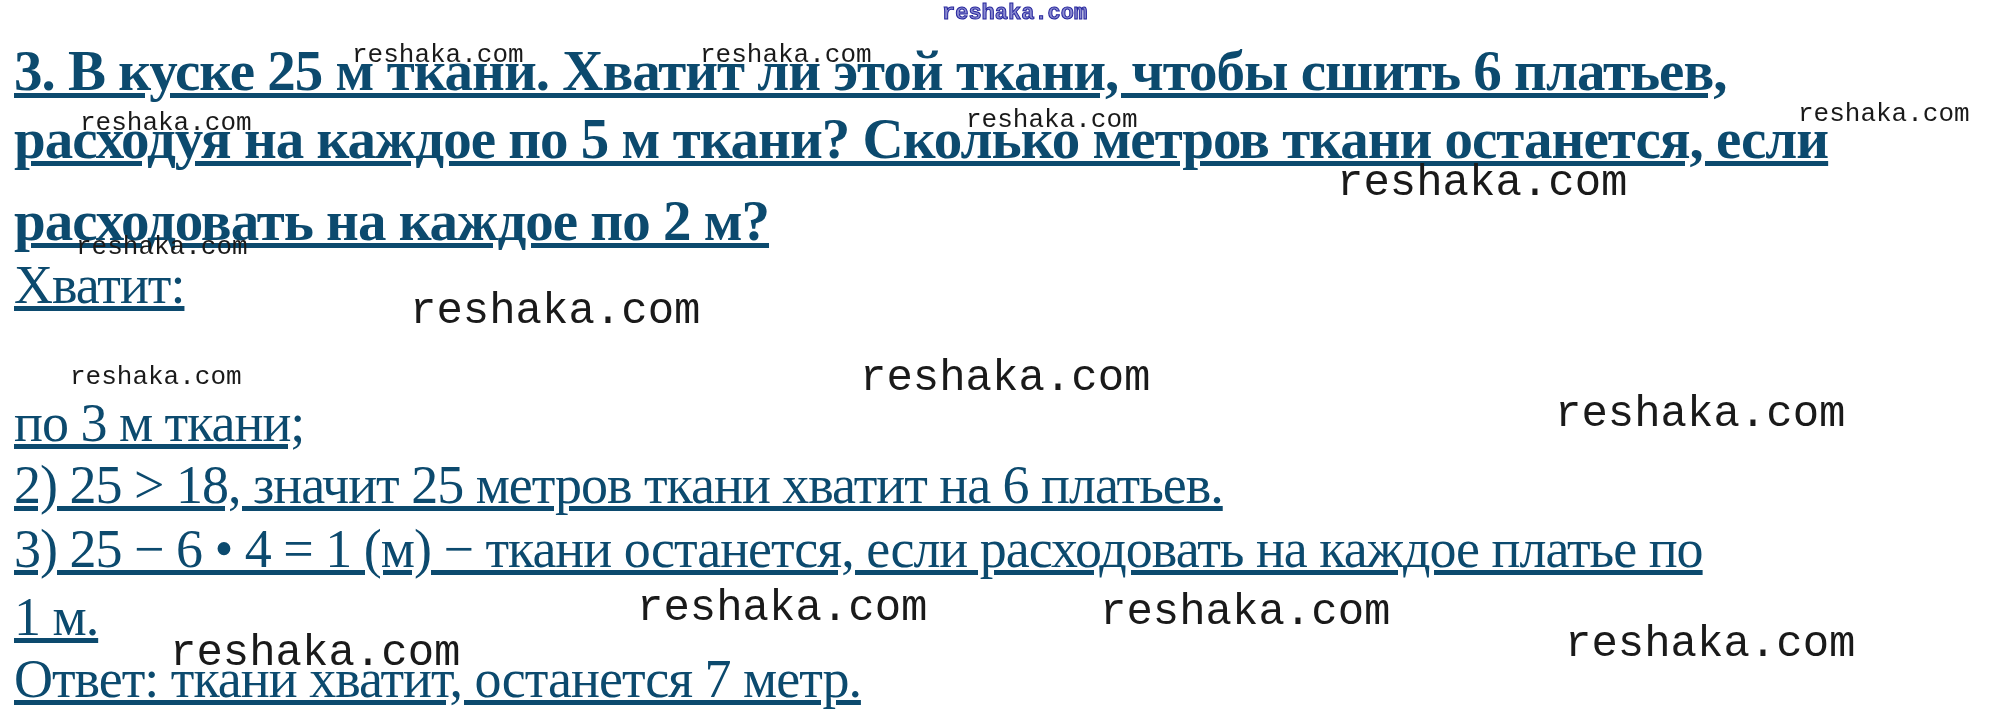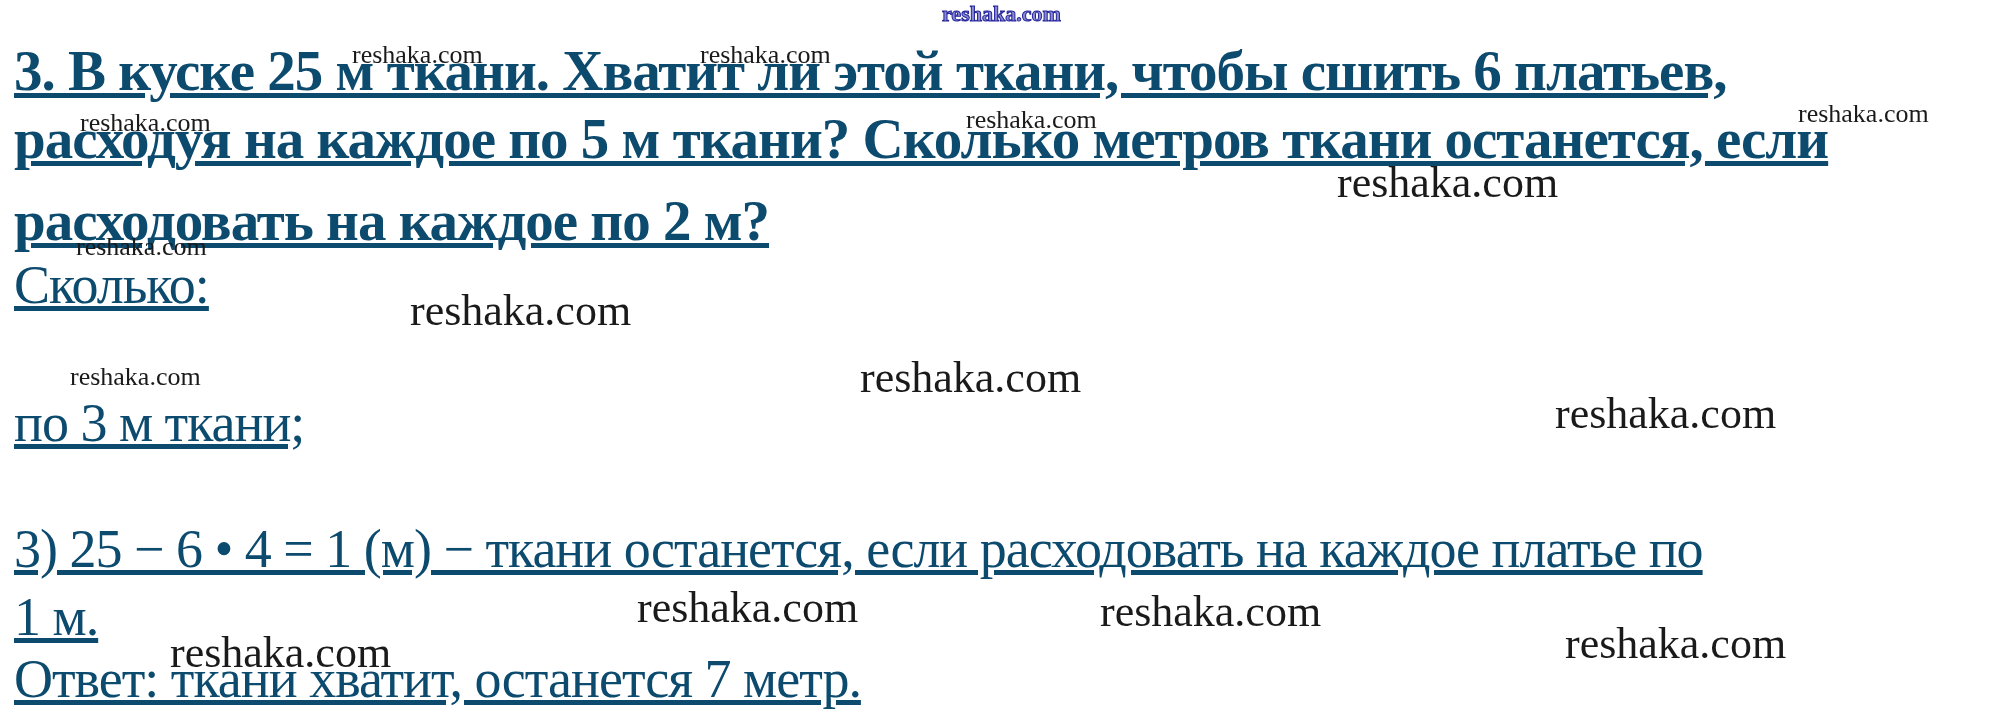--- a/index.html
+++ b/index.html
@@ -29,21 +29,21 @@
     font-weight: bold;
   }
   .body-line {
     font-size: 54px;
     font-weight: normal;
   }
   .wm {
     position: absolute;
     white-space: nowrap;
     line-height: 1;
-    font-family: Liberation Serif, serif;
+    font-family: Liberation Mono, monospace;
     color: #1a1a1a;
     z-index: 2;
   }
   .wm-small { font-size: 26px; }
   .wm-large { font-size: 44px; }
   .wm-blue {
     font-size: 22px;
     font-weight: bold;
     color: #8a8ad0;
     -webkit-text-stroke: 1px #24249c;
@@ -51,22 +51,23 @@
 </style>
 </head>
 <body>
 
 <div class="canvas">
 
   <div class="txt-line heading" style="left:14px; top:42px;">3. В куске 25 м ткани. Хватит ли этой ткани, чтобы сшить 6 платьев,</div>
   <div class="txt-line heading" style="left:14px; top:110px;">расходуя на каждое по 5 м ткани? Сколько метров ткани останется, если</div>
   <div class="txt-line heading" style="left:14px; top:192px;">расходовать на каждое по 2 м?</div>
 
-  <div class="txt-line body-line" style="left:14px; top:258px;">Сколько:</div>
+  <div class="txt-line body-line" style="left:14px; top:258px;">Хватит:</div>
   <div class="txt-line body-line" style="left:14px; top:396px;">по 3 м ткани;</div>
+  <div class="txt-line body-line" style="left:14px; top:458px;">2) 25 &gt; 18, значит 25 метров ткани хватит на 6 платьев.</div>
   <div class="txt-line body-line" style="left:14px; top:522px;">3) 25 − 6 • 4 = 1 (м) − ткани останется, если расходовать на каждое платье по</div>
   <div class="txt-line body-line" style="left:14px; top:590px;">1 м.</div>
   <div class="txt-line body-line" style="left:14px; top:652px;">Ответ: ткани хватит, останется 7 метр.</div>
 
   <div class="wm wm-blue" style="left:942px;  top:3px;">reshaka.com</div>
 
   <div class="wm wm-small" style="left:352px;  top:42px;">reshaka.com</div>
   <div class="wm wm-small" style="left:700px;  top:42px;">reshaka.com</div>
   <div class="wm wm-small" style="left:80px;   top:110px;">reshaka.com</div>
   <div class="wm wm-small" style="left:966px;  top:107px;">reshaka.com</div>

